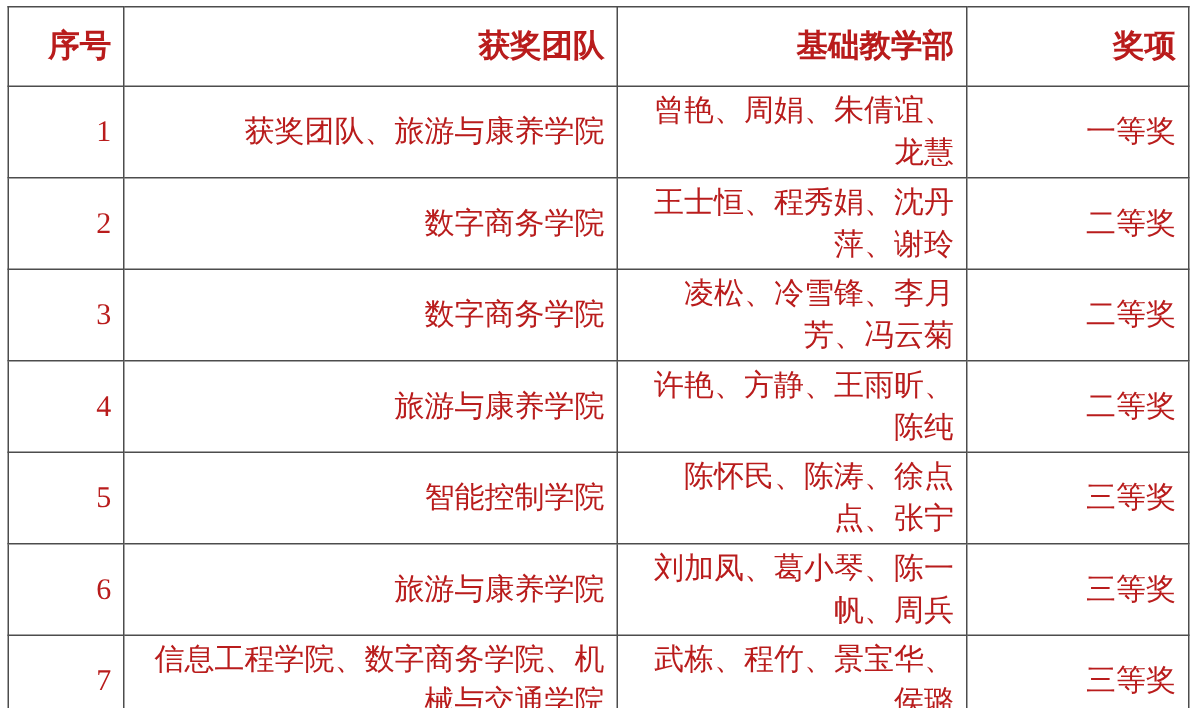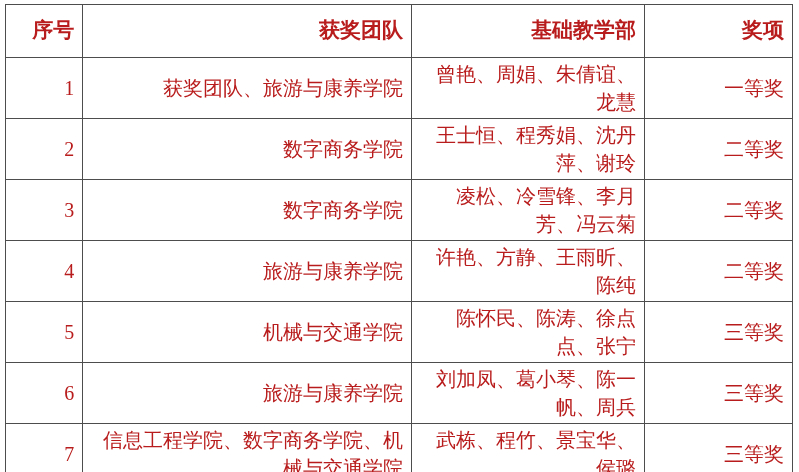--- a/index.html
+++ b/index.html
@@ -90,21 +90,21 @@
         <td>二等奖</td>
       </tr>
       <tr>
         <td>4</td>
         <td>旅游与康养学院</td>
         <td>许艳、方静、王雨昕、陈纯</td>
         <td>二等奖</td>
       </tr>
       <tr>
         <td>5</td>
-        <td>机械与交通学院</td>
+        <td>智能控制学院</td>
         <td>陈怀民、陈涛、徐点点、张宁</td>
         <td>三等奖</td>
       </tr>
       <tr>
         <td>6</td>
         <td>旅游与康养学院</td>
         <td>刘加凤、葛小琴、陈一帆、周兵</td>
         <td>三等奖</td>
       </tr>
       <tr>

